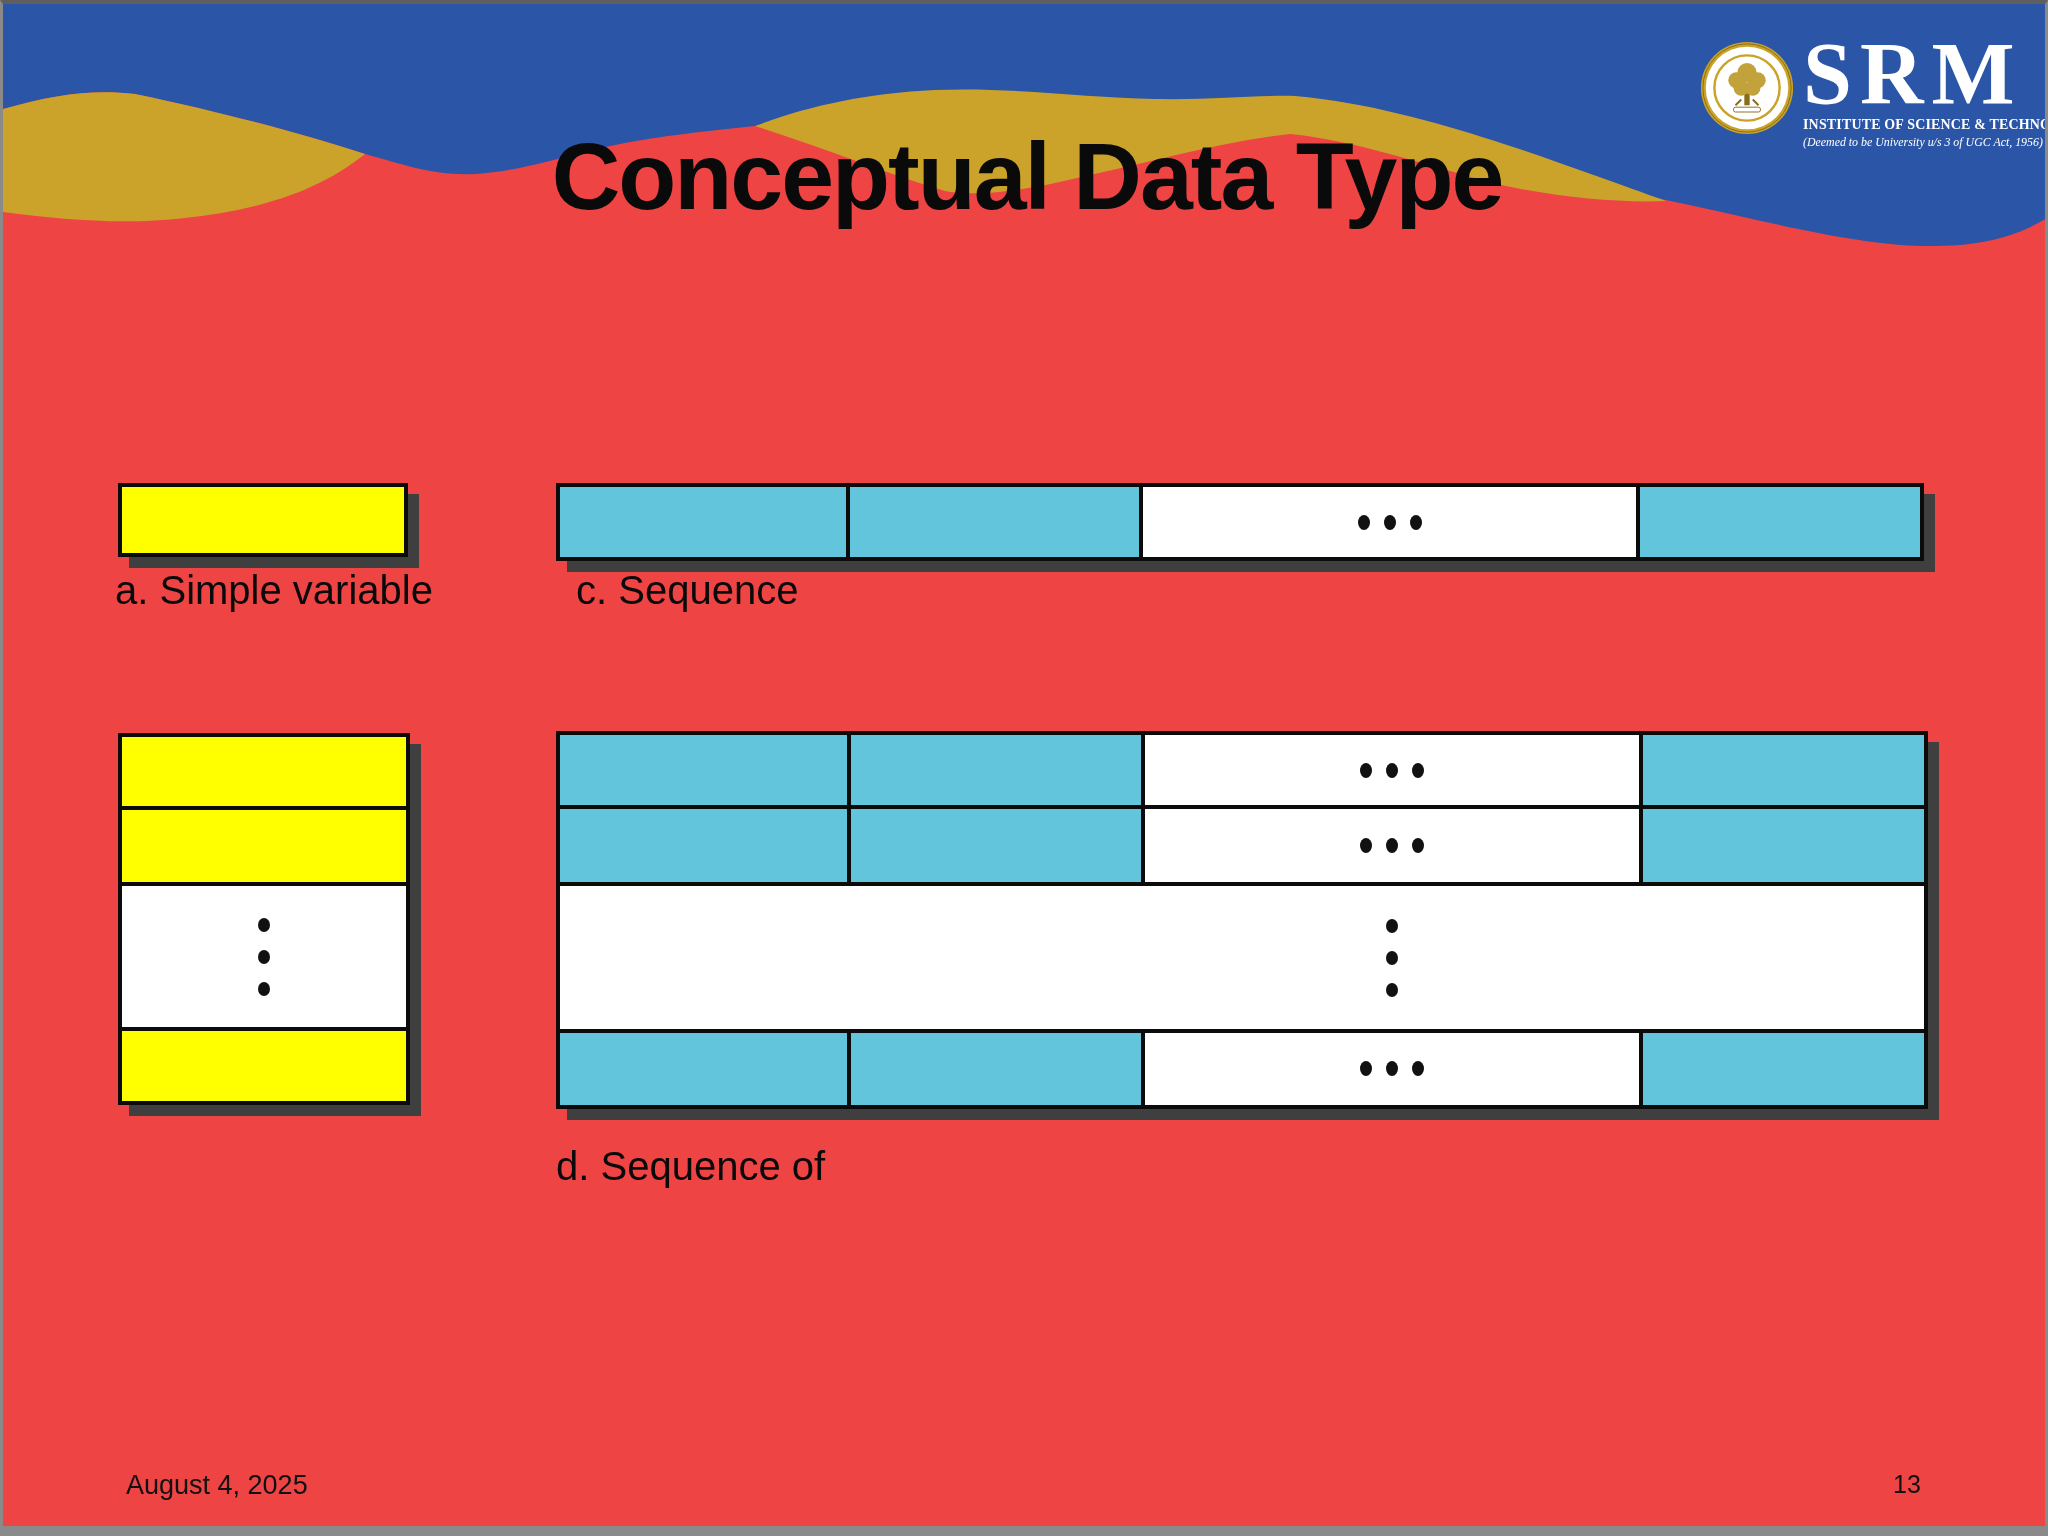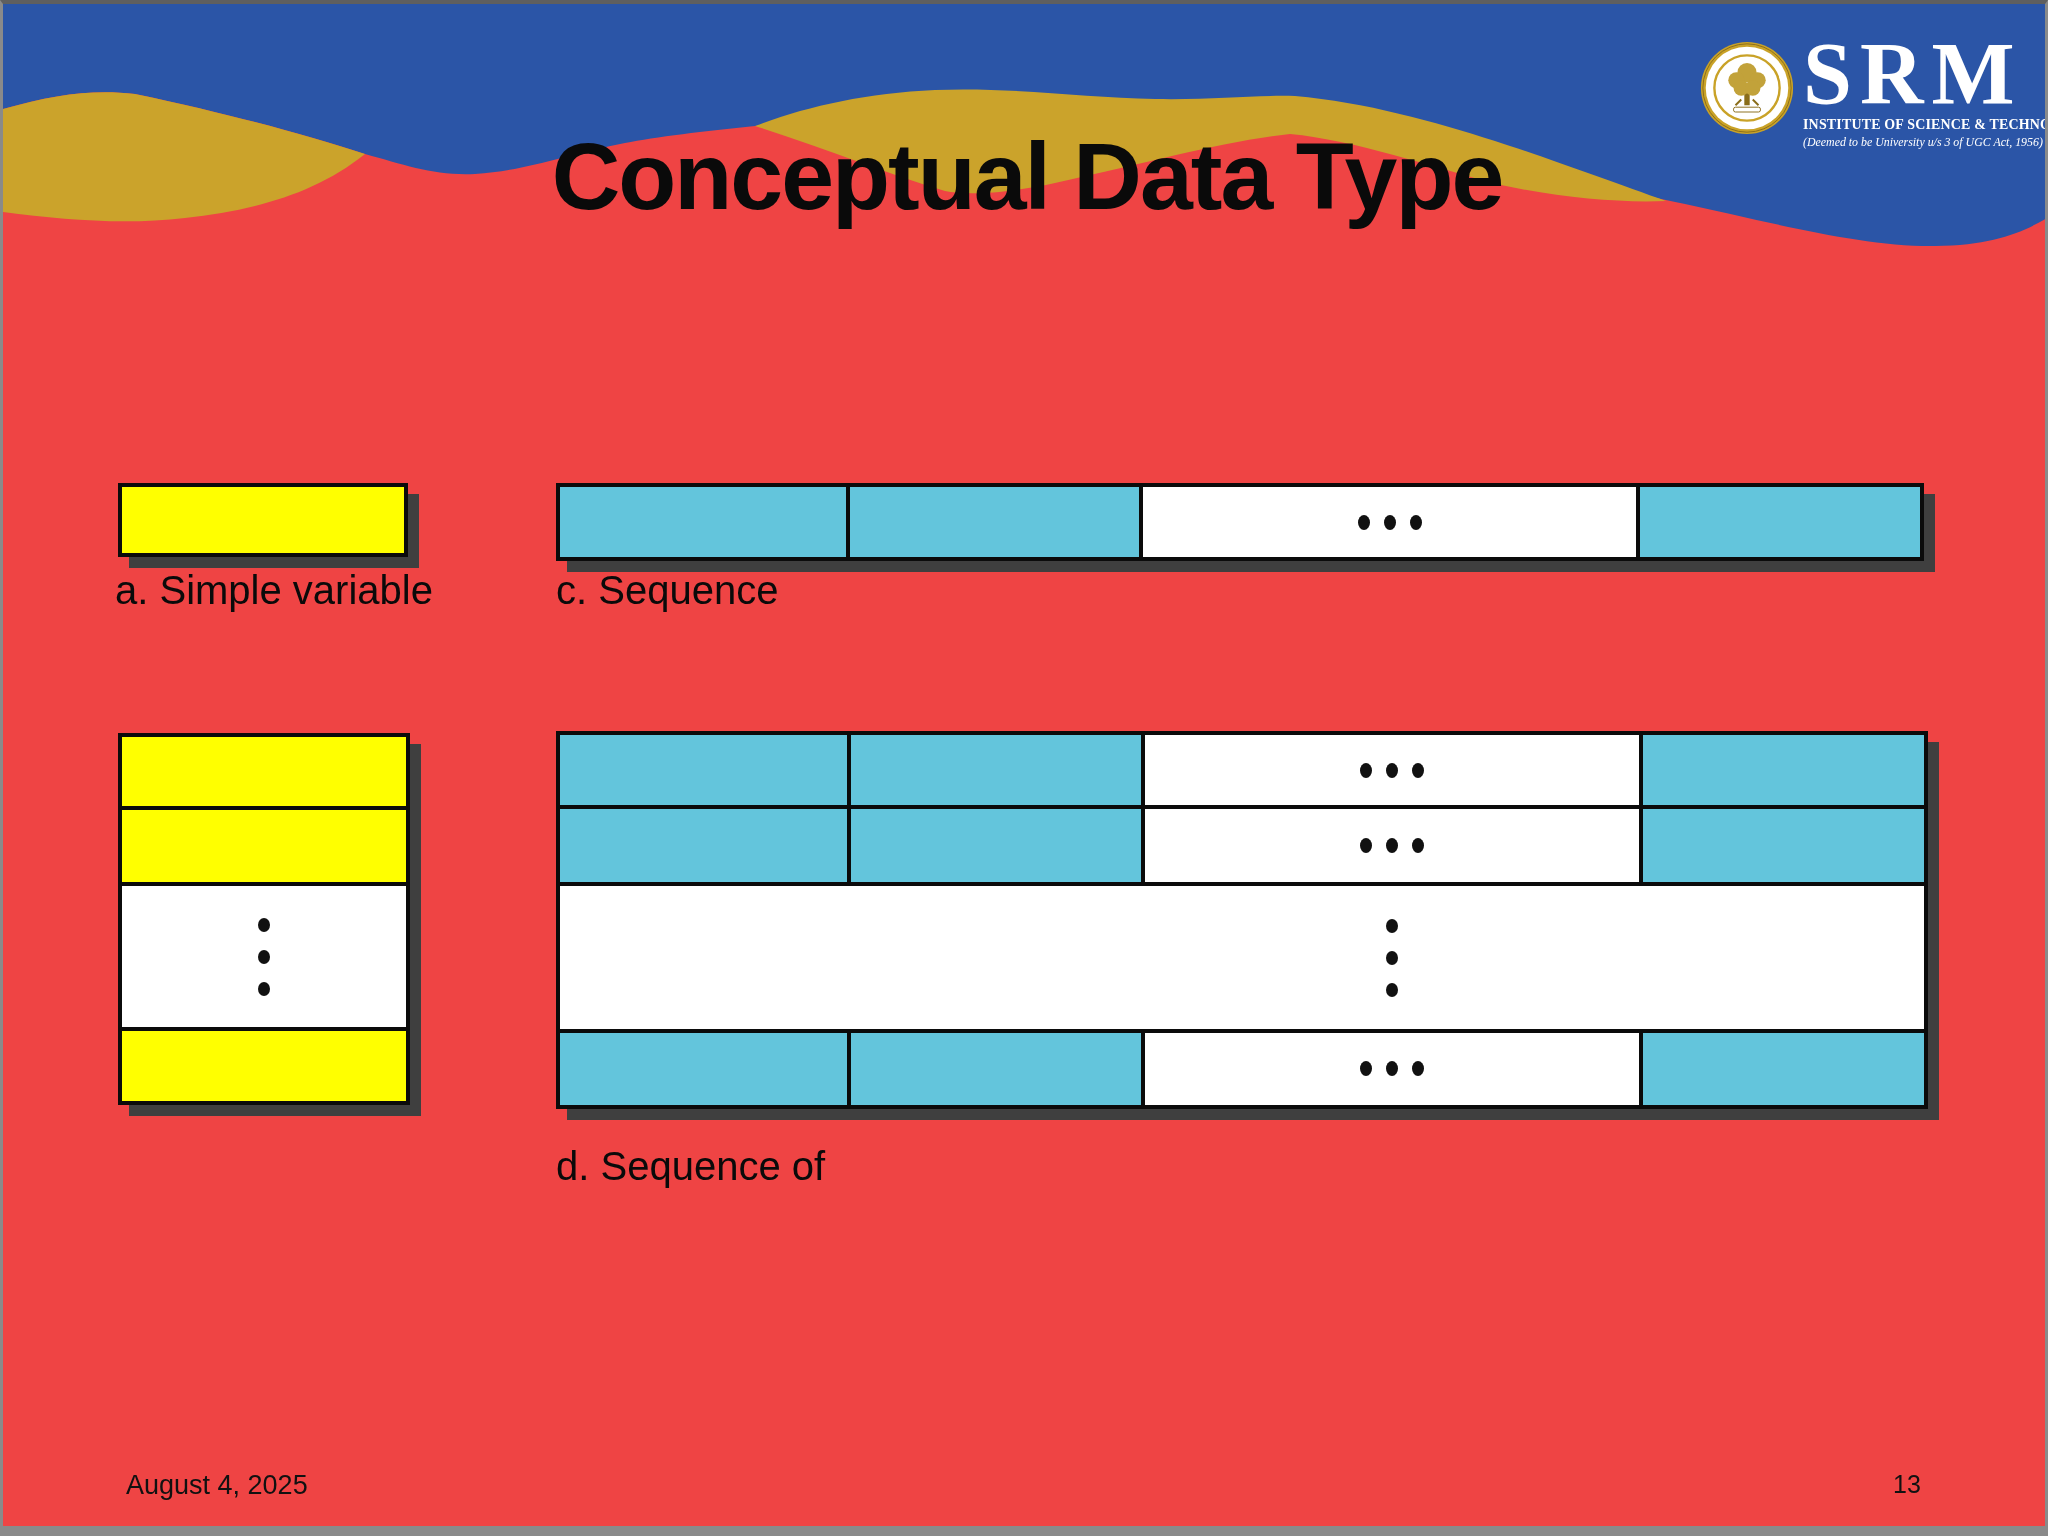--- a/index.html
+++ b/index.html
@@ -37,21 +37,21 @@
   .fullwhite{background:#ffffff;position:relative;}
   
   .hdots{display:flex;align-items:center;}
   .hdots i{width:12px;height:15px;border-radius:50%;background:#111;margin:0 7px;}
   .vdots{display:flex;flex-direction:column;align-items:center;justify-content:center;height:100%;}
   .vdots i{width:12px;height:14px;border-radius:50%;background:#111;margin:9px 0;}
   .vdots-abs{position:absolute;top:0;bottom:0;display:flex;flex-direction:column;align-items:center;justify-content:center;}
   
   .fig-label{position:absolute;font-size:40px;color:#0a0a0a;line-height:1.22;z-index:2;text-align:right;}
   #label-a{left:112px;top:562px;}
-  #label-c{left:553px;top:562px;}
+  #label-c{left:573px;top:562px;}
   #label-b{left:112px;top:1138px;}
   #label-d{left:553px;top:1138px;}
   
   .footer-date{position:absolute;left:123px;top:1466px;font-size:27px;color:#111;}
   .page-number{position:absolute;left:1890px;top:1466px;font-size:25px;color:#111;}
 </style>
 </head>
 <body>
 
 <div class="frame">

